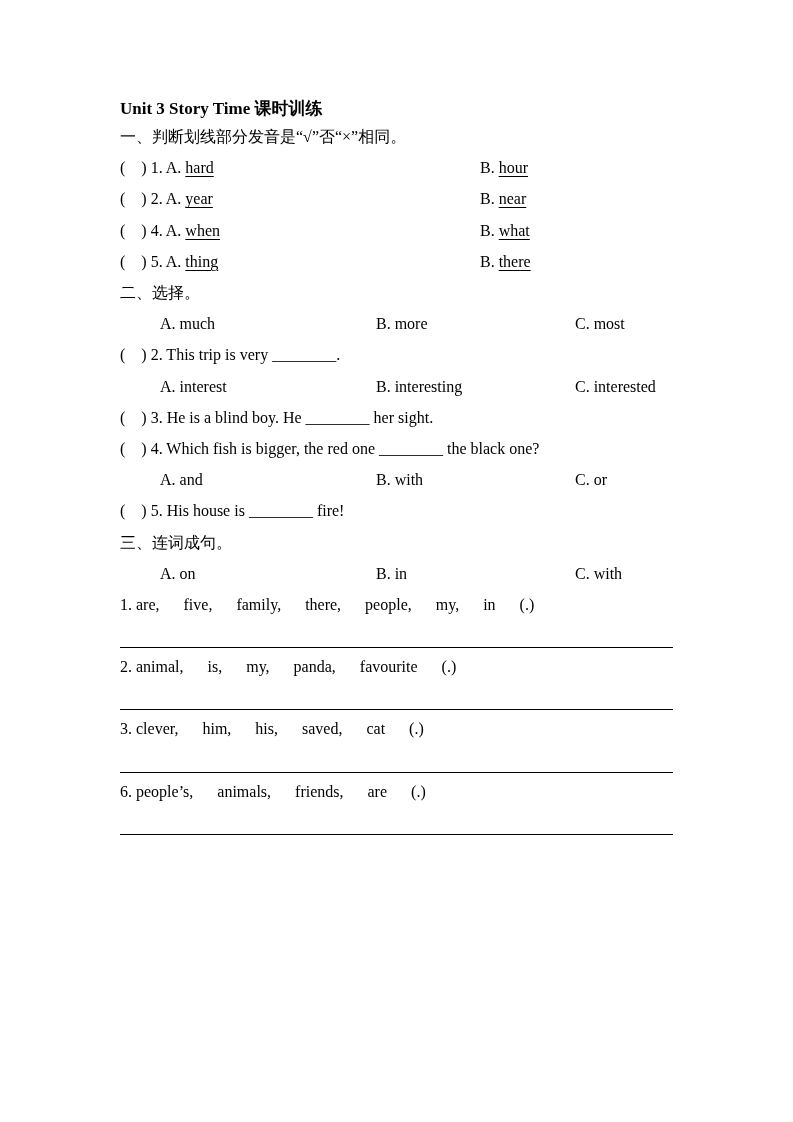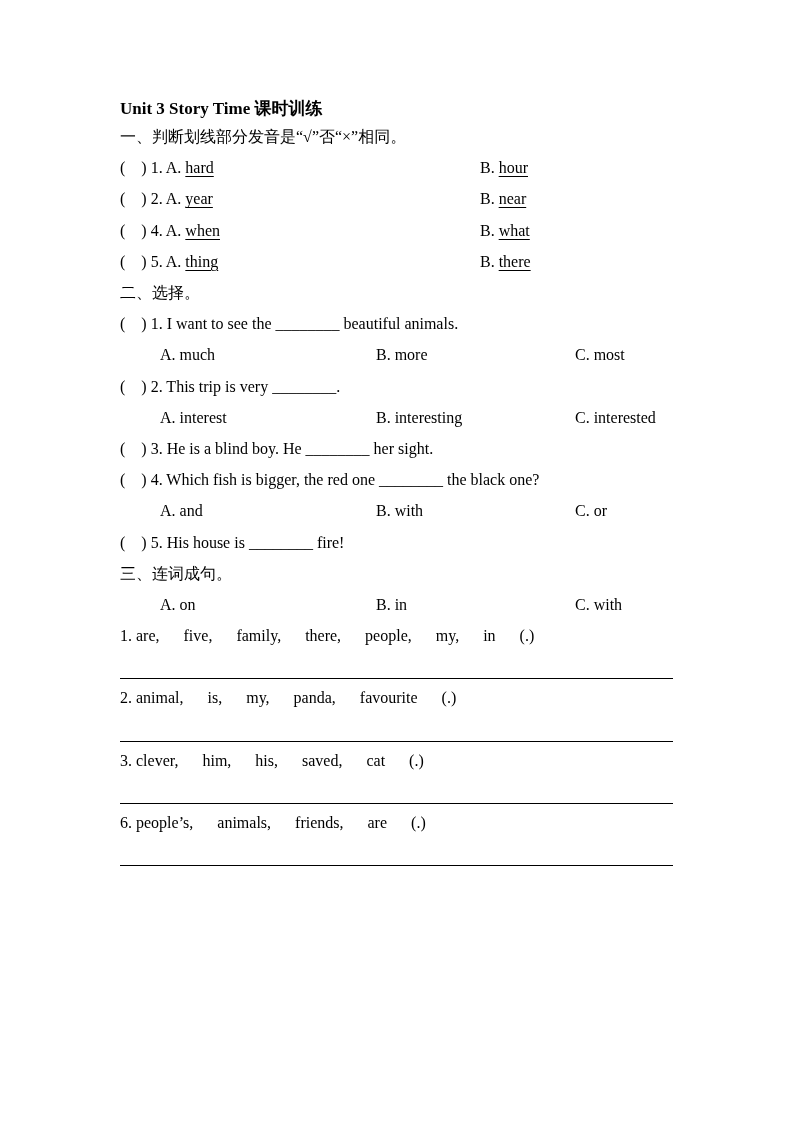--- a/index.html
+++ b/index.html
@@ -56,21 +56,20 @@
   <div class="row"><span>(　) 2. A. </span><span class="u">year</span><span class="bcol"><span>B. </span><span class="u">near</span></span></div>
 
 
   <div class="row"><span>(　) 4. A. </span><span class="u">when</span><span class="bcol"><span>B. </span><span class="u">what</span></span></div>
 
   <div class="row"><span>(　) 5. A. </span><span class="u">thing</span><span class="bcol"><span>B. </span><span class="u">there</span></span></div>
 
 
   <div class="row">二、选择。</div>
 
-  <div class="row">(　) 1. I want to see the ________ beautiful animals.</div>
   <div class="row opts">
     <span class="optA">A. much</span>
     <span class="optB">B. more</span>
     <span class="optC">C. most</span>
   </div>
 
   <div class="row">(　) 2. This trip is very ________.</div>
   <div class="row opts">
     <span class="optA">A. interest</span>
     <span class="optB">B. interesting</span>

